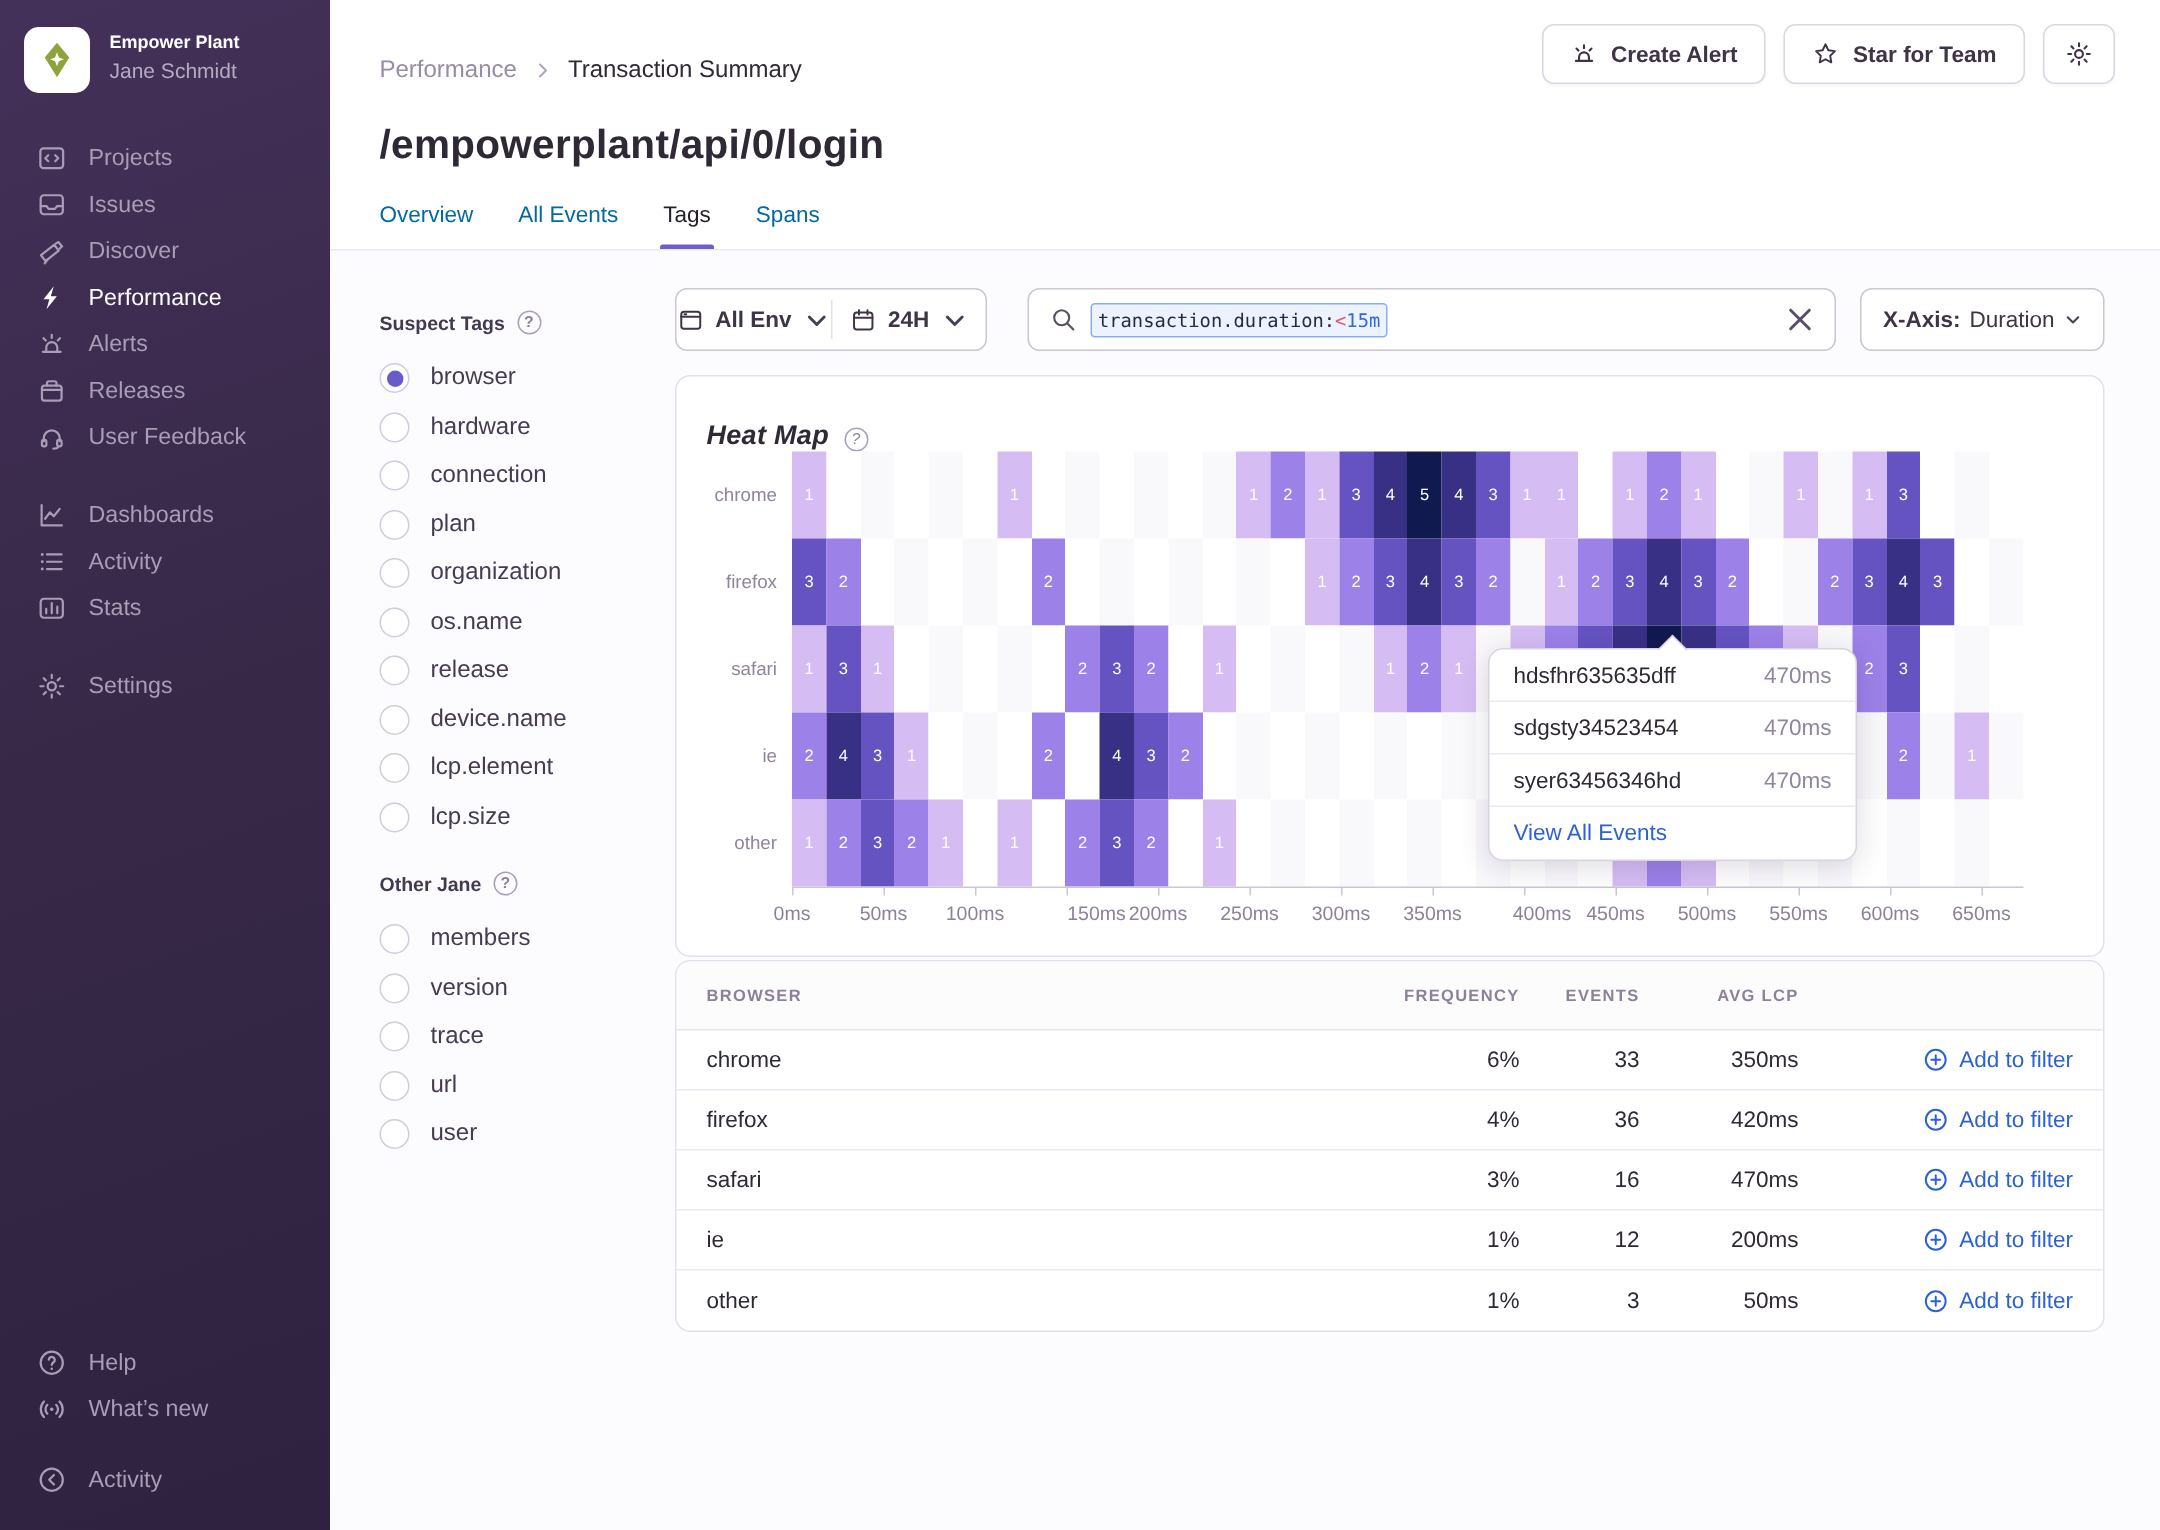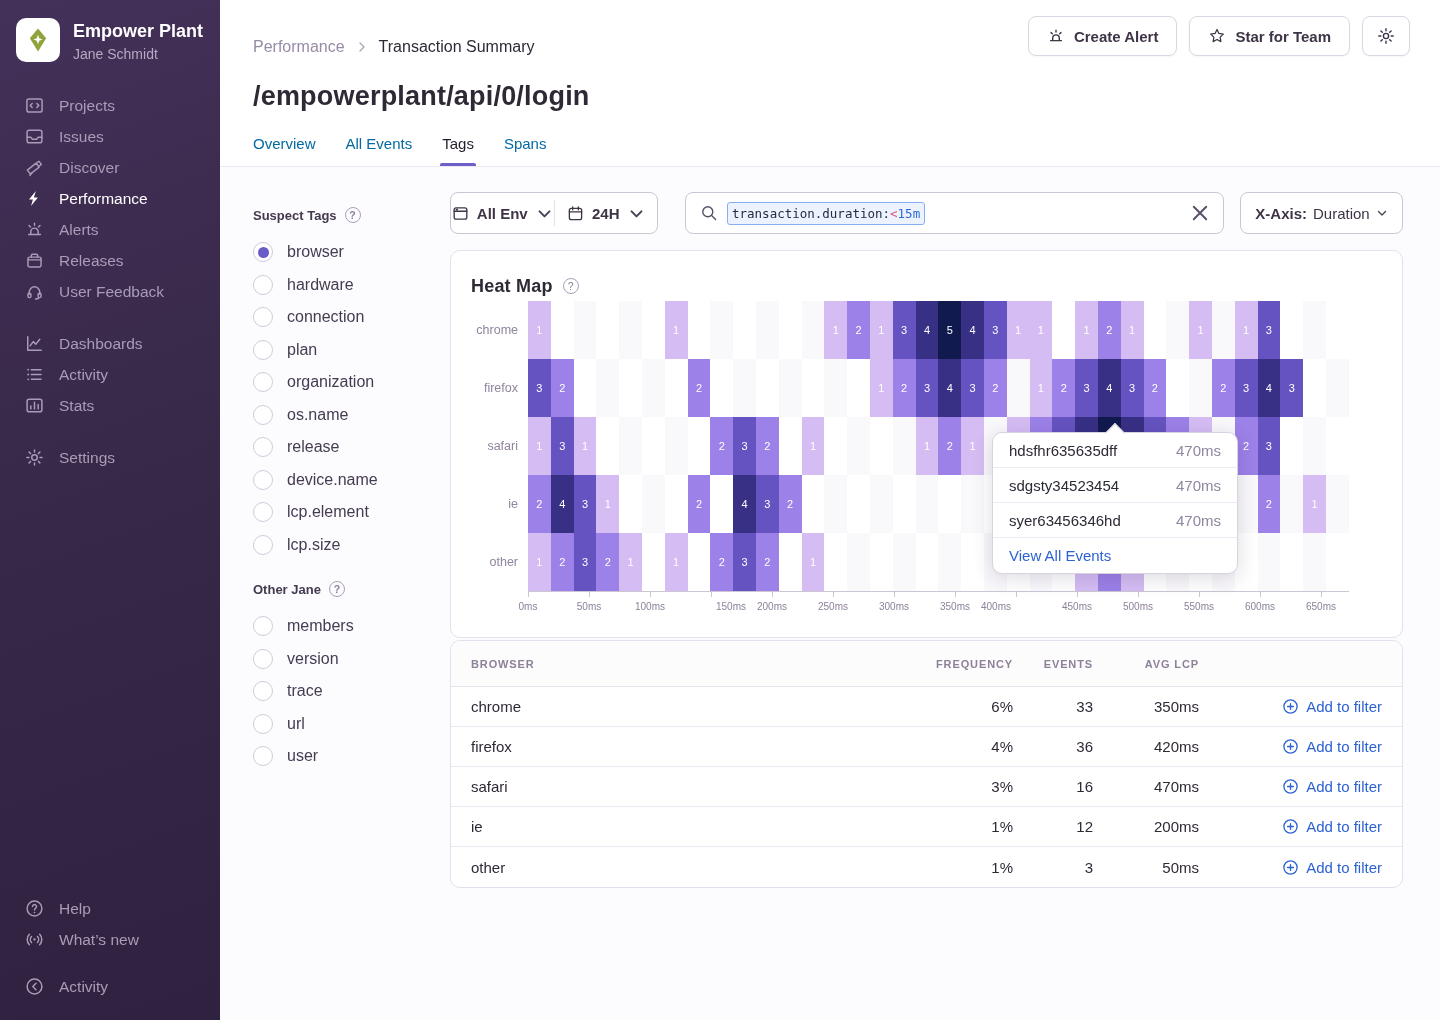--- a/index.html
+++ b/index.html
@@ -6,21 +6,21 @@
   html,body { width:1440px; height:1020px; }
   body { font-family:"Liberation Sans", sans-serif; background:#fff; overflow:hidden; position:relative; color:#2f2936; }
 
   
   .sidebar { position:absolute; left:0; top:0; width:220px; height:1020px;
     background:linear-gradient(160deg,#44315a 0%,#3a2a4b 35%,#332544 70%,#2f2240 100%);
     display:flex; flex-direction:column; }
   .org { display:flex; gap:13px; padding:18px 16px 0 16px; align-items:flex-start; }
   .org-avatar { width:44px; height:44px; background:#fff; border-radius:10px; display:flex; align-items:center; justify-content:center; flex:none; }
   .org-avatar svg { width:28px; height:28px; }
-  .org-name { color:#fff; font-weight:bold; font-size:18px; padding-top:3px; }
+  .org-name { color:#fff; font-weight:bold; font-size:12px; padding-top:3px; }
   .org-user { color:#b6aac2; font-size:14px; margin-top:4px; }
   .nav { margin-top:28px; }
   .nav-item { display:flex; align-items:center; gap:15px; height:31px; padding-left:25px; color:#a99cb7; font-size:15.5px; cursor:pointer; }
   .nav-item .icon { width:19px; height:19px; display:flex; }
   .nav-item.active { color:#fff; }
   .nav-gap { height:21px; }
   .nav-gap-lg { height:21px; }
   .sidebar-spacer { flex:1; }
   .sidebar-footer { padding-bottom:14px; }
   .collapse-row { margin-top:16px; padding-bottom:4px; }
@@ -67,31 +67,31 @@
   .token { font-family:"DejaVu Sans Mono", monospace; font-size:12.5px; background:#ecf3fe; border:1px solid #86aef3; border-radius:3px; padding:3px 4px; white-space:nowrap; }
   .tk-key { color:#232c43; }
   .tk-op { color:#e1577e; }
   .tk-val { color:#2f6bd8; }
   .search-clear { margin-left:auto; width:13px; height:13px; color:#9b90a8; cursor:pointer; }
   .xaxis { width:163px; height:42px; background:#fff; border:1px solid #ccc5d4; border-radius:8px; display:flex; align-items:center; justify-content:center; gap:6px; font-size:15px; color:#3e3446; cursor:pointer; flex:none; }
   .xaxis b { font-weight:bold; }
 
   .card { background:#fff; border:1px solid #e4dfea; border-radius:10px; }
   .hm-card { margin-top:16px; padding:20px; height:388px; }
-  .hm-title-row { display:flex; align-items:center; gap:10px; height:30px; }
+  .hm-title-row { display:flex; align-items:flex-end; gap:10px; height:30px;font-style:italic; }
   .hm-title { font-size:18px; font-weight:bold; color:#2f2936; letter-spacing:.2px; }
   .hm-plot { display:flex; }
   .hm-labels { width:57px; flex:none; }
   .hm-label { height:58px; display:flex; align-items:center; justify-content:flex-end; padding-right:10px; font-size:12.5px; color:#90849e; }
   .hm-cells { position:relative; }
   .hm-row { display:flex; height:58px; }
   .hm-cell { width:22.8px; height:58px; display:flex; align-items:center; justify-content:center; font-size:11px; color:#fff; flex:none; }
   .hm-axis { margin-left:57px; width:821px; position:relative; height:30px; border-top:1px solid #cbc5d4; }
   .hm-tick { position:absolute; top:0; width:1px; height:5px; background:#cbc5d4; }
-  .hm-xlabel { position:absolute; top:9px; transform:translateX(-50%); font-size:10px; color:#8d8199; white-space:nowrap; }
+  .hm-xlabel { position:absolute; top:9px; transform:translateX(-50%); font-size:13px; color:#8d8199; white-space:nowrap; }
 
   .hm-tooltip { position:absolute; left:464px; top:131px; width:246px; background:#fff; border:1px solid #d9d3e0; border-radius:10px; box-shadow:0 4px 20px rgba(37,26,57,.16); z-index:5; }
   .hm-tooltip::before { content:""; position:absolute; top:-7px; left:115px; width:13px; height:13px; background:#fff; border-left:1px solid #d9d3e0; border-top:1px solid #d9d3e0; transform:rotate(45deg); }
   .tt-row { display:flex; align-items:center; justify-content:space-between; height:35px; padding:0 16px; border-bottom:1px solid #ede8f2; font-size:15px; }
   .tt-id { color:#2f2936; }
   .tt-val { color:#9186a0; }
   .tt-viewall { display:flex; align-items:center; height:35px; padding:0 16px; font-size:15px; color:#2d62d2; cursor:pointer; }
 
   .table-card { margin-top:2px; overflow:hidden; }
   .t-grid { display:grid; grid-template-columns:1fr 90px 80px 106px 183px; align-items:center; padding:0 20px; }
@@ -672,21 +672,21 @@
             <span class="hm-xlabel" style="left: 183px; margin-left: 20px;">150ms</span>
             <span class="hm-tick" style="left: 244px;"></span>
             <span class="hm-xlabel" style="left: 244px;">200ms</span>
             <span class="hm-tick" style="left: 305px;"></span>
             <span class="hm-xlabel" style="left: 305px;">250ms</span>
             <span class="hm-tick" style="left: 366px;"></span>
             <span class="hm-xlabel" style="left: 366px;">300ms</span>
             <span class="hm-tick" style="left: 427px;"></span>
             <span class="hm-xlabel" style="left: 427px;">350ms</span>
             <span class="hm-tick" style="left: 488px;"></span>
-            <span class="hm-xlabel" style="left: 468px; text-align: center;">400ms</span>
+            <span class="hm-xlabel" style="left: 500px; text-align: center;">400ms</span>
             <span class="hm-tick" style="left: 549px;"></span>
             <span class="hm-xlabel" style="left: 549px;">450ms</span>
             <span class="hm-tick" style="left: 610px;"></span>
             <span class="hm-xlabel" style="left: 610px;">500ms</span>
             <span class="hm-tick" style="left: 671px;"></span>
             <span class="hm-xlabel" style="left: 671px;">550ms</span>
             <span class="hm-tick" style="left: 732px;"></span>
             <span class="hm-xlabel" style="left: 732px;">600ms</span>
             <span class="hm-tick" style="left: 793px;"></span>
             <span class="hm-xlabel" style="left: 793px;">650ms</span>

